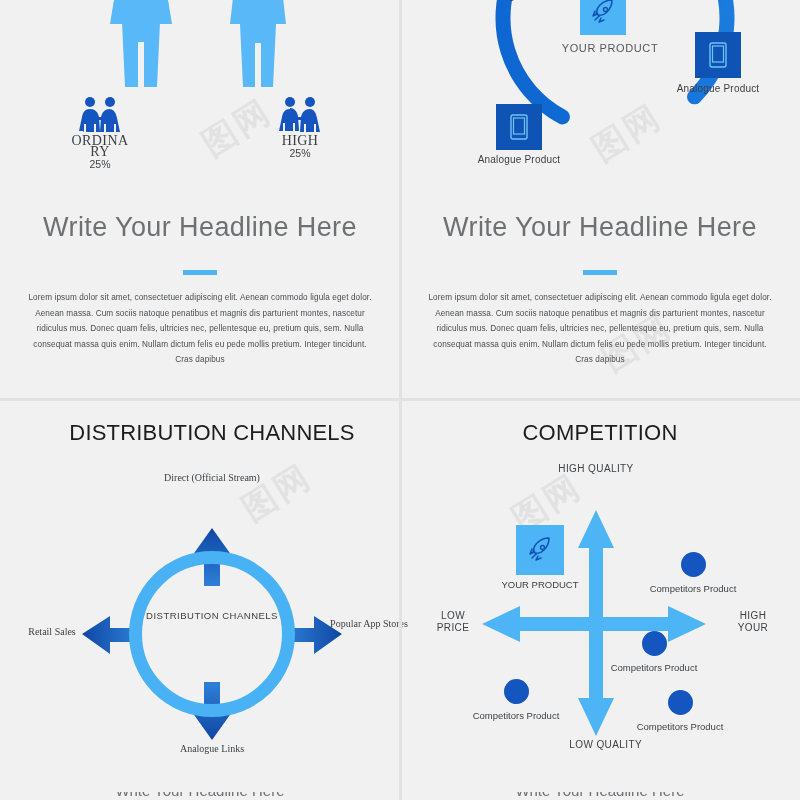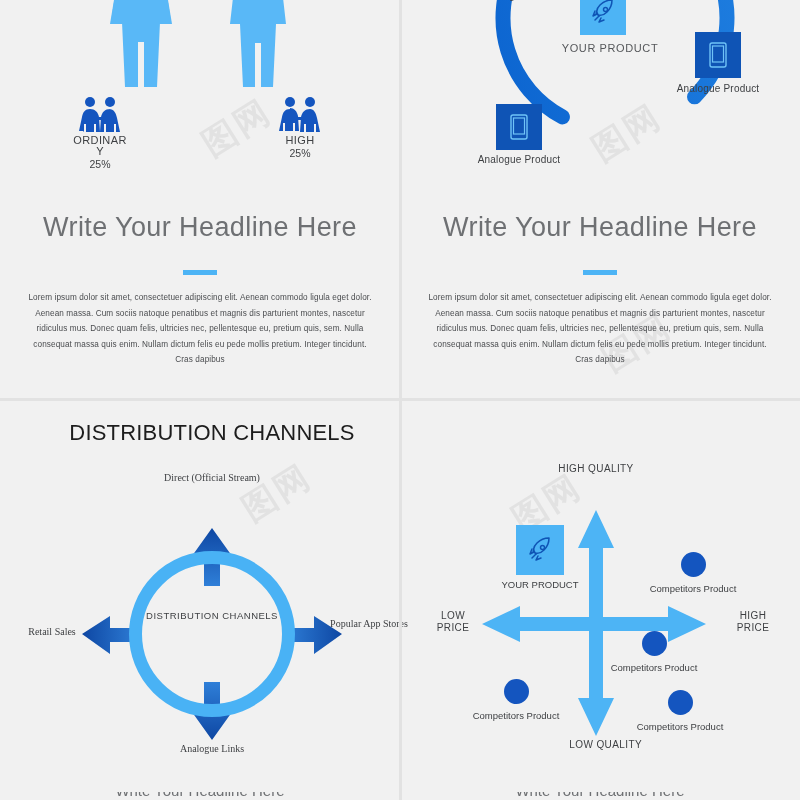--- a/index.html
+++ b/index.html
@@ -30,23 +30,23 @@
   .p-female { left:105px; top:0; }
   .p-male   { left:222px; top:0; }
   .target-caption {
     position:absolute; left:0; top:77px; width:400px; text-align:center;
     font-size:13px; color:#55575a; letter-spacing:.2px;
   }
   .groups { position:absolute; left:0; top:96px; width:400px; display:flex; }
   .group { flex:1; text-align:center; }
   .group .glyphs { height:36px; display:flex; align-items:flex-end; justify-content:center; }
   .group .g-name {
-    margin-top:3px; font-size:11px; color:#3d3f42; letter-spacing:.4px;
+    margin-top:3px; font-size:14px; color:#3d3f42; letter-spacing:.4px;
     line-height:11px; max-width:58px; margin-left:auto; margin-right:auto;
-    overflow-wrap:break-word; word-break:break-all;
+    overflow-wrap:break-word; word-break:break-all;font-family:Liberation Serif, serif;
   }
   .group .g-pct { font-size:10.5px; color:#3d3f42; margin-top:1px; }
 
   
   .ring-wrap { position:absolute; left:0; top:-104px; width:400px; height:300px; }
   .prod-box {
     position:absolute; width:46px; height:46px;
     display:flex; align-items:center; justify-content:center;
   }
   .prod-box.dark { background:#0f54b5; }
@@ -284,20 +284,21 @@
       <div class="dc-lbl" style="left:145px; top:285px; width:110px;">
         <span>Analogue Links</span>
       </div>
       <div class="dc-lbl" style="left:-2px; top:168px; width:84px;">
         <span>Retail Sales</span>
       </div>
     </div>
   </div>
 
   <div class="quad q-br">
+    <div class="sec-title">COMPETITION</div>
 
     <div class="cp-stage">
       <svg width="400" height="330" viewBox="0 0 400 330" style="position:absolute;left:0;top:0;">
 
         <path d="M196 52 L178 90 h11 v150 h-11 L196 278 l18 -38 h-11 V90 h11 z" fill="#4db4f5"></path>
 
         <path d="M82 166 L120 148 v11 h148 v-11 L306 166 l-38 18 v-11 H120 v11 z" fill="#4db4f5"></path>
       </svg>
 
       <div class="prod-box light" style="left:116px; top:67px; width:48px; height:50px;">
@@ -316,21 +317,21 @@
       <div class="axis-lbl" style="left:150px; top:5px; width:92px;">
         <span>HIGH QUALITY</span>
       </div>
       <div class="axis-lbl" style="left:150px; top:281px; width:92px;text-align:right;">
         <span>LOW QUALITY</span>
       </div>
       <div class="axis-lbl" style="left:25px; top:152px; width:56px;">
         <span>LOW PRICE</span>
       </div>
       <div class="axis-lbl" style="left:325px; top:152px; width:56px;">
-        <span>HIGH PRICE</span>
+        <span>HIGH YOUR</span>
       </div>
 
       <div class="dot" style="left:281px; top:94px;"></div>
       <div class="dot-lbl" style="left:245px; top:125px;">
         <span>Competitors Product</span>
       </div>
 
       <div class="dot" style="left:242px; top:173px;"></div>
       <div class="dot-lbl" style="left:206px; top:204px;">
         <span>Competitors Product</span>

